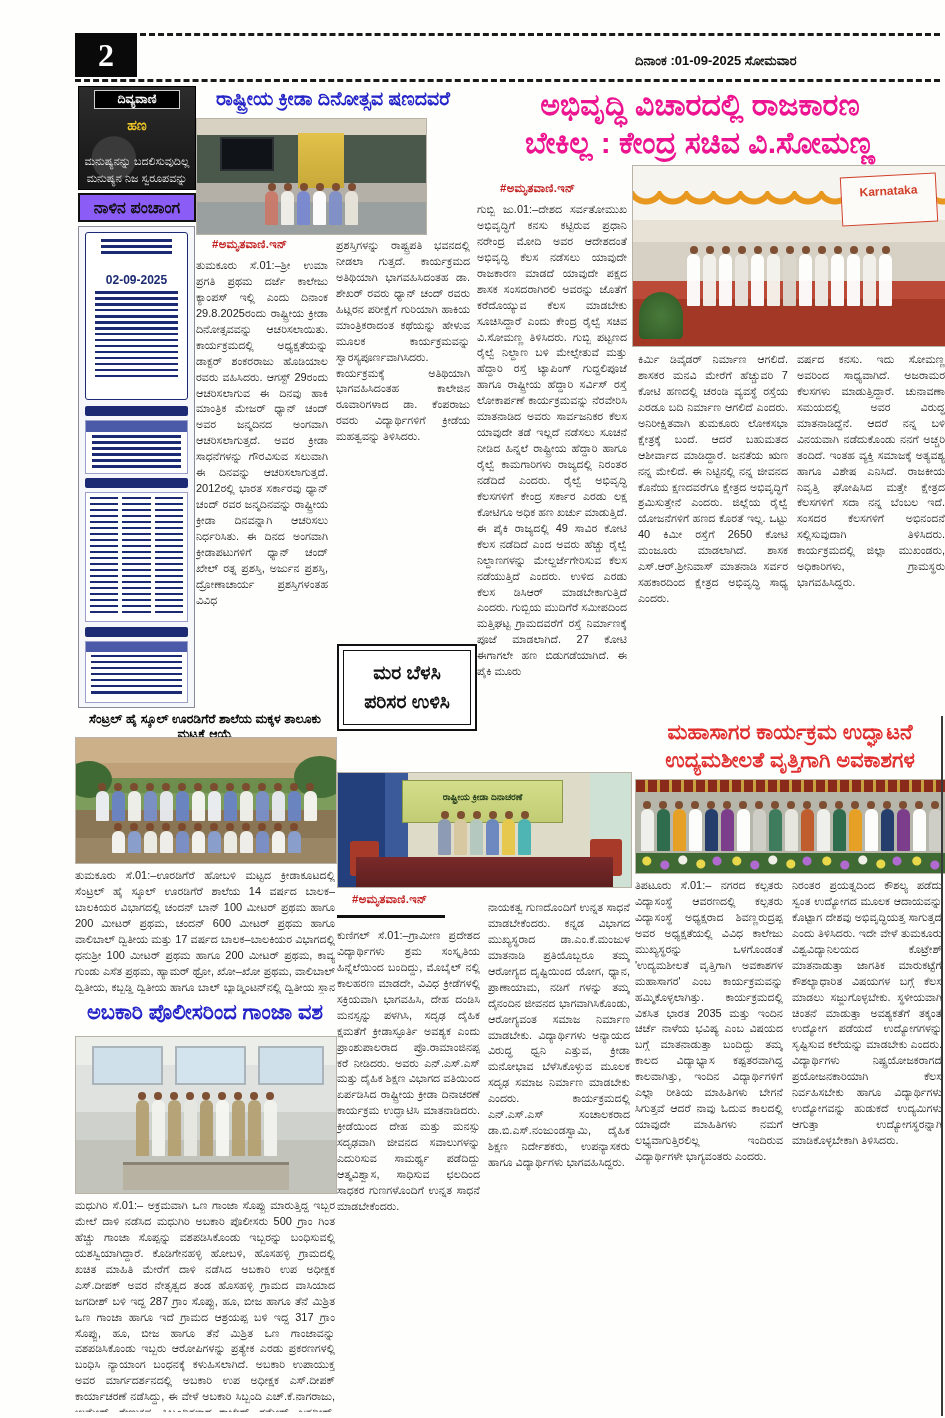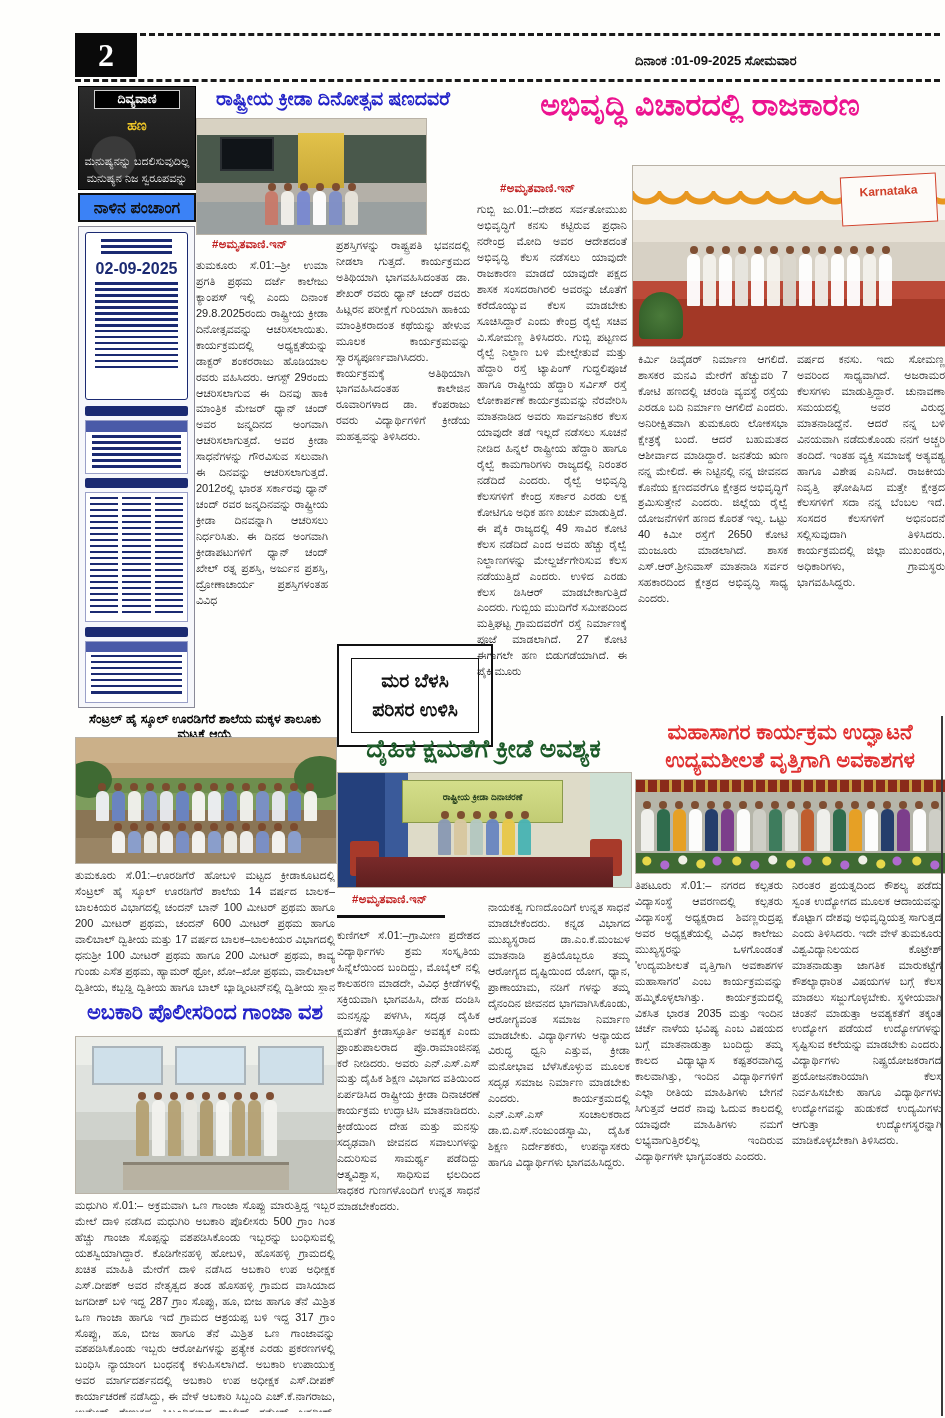--- a/index.html
+++ b/index.html
@@ -23,21 +23,21 @@
      background-size:27px 30px;background-repeat:repeat-x;}
   .flowerband{position:absolute;left:0;right:0;bottom:0;height:22%;
      background:
        radial-gradient(circle 4px at 12% 40%, #e8d84a 0 4px, transparent 5px),
        radial-gradient(circle 4px at 32% 60%, #b06ad0 0 4px, transparent 5px),
        radial-gradient(circle 4px at 52% 35%, #f0f0e8 0 4px, transparent 5px),
        radial-gradient(circle 4px at 72% 55%, #e8d84a 0 4px, transparent 5px),
        radial-gradient(circle 4px at 90% 40%, #b06ad0 0 4px, transparent 5px),
        #3f6a33;
      background-size:90px 100%;}
-  .doublebox{border:2.5px solid #111;padding:12px;}
+  .doublebox{border:2.5px solid #111;padding:4px;}
   .doublebox .inner{border:1.5px solid #111;padding:8px 4px;}
   .vline{position:absolute;width:2px;background:#3a3a3a;}
   
   .pline{background:repeating-linear-gradient(#1b2a72 0 2.5px, transparent 2.5px 6px);}
 </style>
 </head>
 <body>
 
 <div id="page">
 
@@ -54,26 +54,26 @@
          font-size:12.5px;font-weight:bold;text-align:center;padding:1px 0;">ದಿವ್ಯವಾಣಿ</div>
     <div class="ctr bold" style="margin-top:8px;color:#f2c928;font-size:14px;">ಹಣ</div>
     <div class="ctr" style="margin-top:19px;color:#f2f2f2;font-size:11px;line-height:1.55;text-align:center;">
       <div>ಮನುಷ್ಯನನ್ನು ಬದಲಿಸುವುದಿಲ್ಲ</div>
       <div>ಮನುಷ್ಯನ ನಿಜ ಸ್ವರೂಪವನ್ನು</div>
       <div>ಹೊರಗೆ ಹಾಕುತ್ತದೆ..</div>
     </div>
   </div>
 
   <div class="abs ctr bold" style="left:78px;top:193px;width:114px;height:25px;border:2.5px solid #111;
-       font-size:16px;line-height:25px;background:#3b82f6;color:#111;">ನಾಳಿನ ಪಂಚಾಂಗ</div>
+       font-size:16px;line-height:25px;background:#8b5cf6;color:#111;">ನಾಳಿನ ಪಂಚಾಂಗ</div>
 
   <div class="abs" style="left:78px;top:226px;width:115px;height:480px;background:#f6f7fb;border:1px solid #8a8a98;">
     <div style="margin:5px 6px 0;height:160px;background:#fff;border:1.5px solid #1b2a72;border-radius:3px;padding:6px 5px 0;">
       <div class="pline" style="height:16px;margin:0 10px;"></div>
-      <div class="ctr bold" style="color:#1b2a72;font-size:16px;margin:5px 0 4px;">02-09-2025</div>
+      <div class="ctr bold" style="color:#1b2a72;font-size:12px;margin:18px 0 4px;">02-09-2025</div>
       <div class="pline" style="height:88px;margin:0 4px;"></div>
     </div>
     <div style="margin:6px 6px 0;height:10px;background:#1b2a72;border-radius:2px;"></div>
     <div style="margin:4px 6px 0;height:52px;background:
          linear-gradient(#4a5aa8 0 11px, #fff 11px),#fff;border:1px solid #9aa0c8;">
       <div class="pline" style="height:34px;margin:14px 6px 0;"></div>
     </div>
     <div style="margin:4px 6px 0;height:10px;background:#1b2a72;border-radius:2px;"></div>
     <div style="margin:4px 6px 0;height:120px;background:#fff;border:1px solid #9aa0c8;display:flex;gap:4px;padding:4px;">
       <div class="pline" style="flex:1;"></div>
@@ -109,20 +109,21 @@
 
   <div class="abs doublebox" style="left:337px;top:644px;width:128px;background:#fff;">
     <div class="inner ctr bold" style="font-size:19px;line-height:1.5;color:#111;">
       <div>ಮರ ಬೆಳಸಿ</div>
       <div>ಪರಿಸರ ಉಳಿಸಿ</div>
     </div>
   </div>
 
   <div class="abs ctr bold" style="left:455px;top:86px;width:490px;font-size:30px;line-height:1.26;color:#ec1490;">
     <div>ಅಭಿವೃದ್ಧಿ ವಿಚಾರದಲ್ಲಿ ರಾಜಕಾರಣ</div>
+    <div>ಬೇಕಿಲ್ಲ : ಕೇಂದ್ರ ಸಚಿವ ವಿ.ಸೋಮಣ್ಣ</div>
   </div>
   <div class="abs tag" style="left:500px;top:182px;">#ಅಮೃತವಾಣಿ.ಇನ್</div>
 
   <div class="photo" style="left:632px;top:165px;width:313px;height:180px;
        background:linear-gradient(#f6f4ef 0 30%, #e7e1d6 30% 42%, #d7d1c5 42% 64%, #bb4a38 64% 74%, #a33826 74% 100%);">
     <div class="garland" style="top:14%;"></div>
     <div class="abs" style="right:3%;top:5%;width:30%;height:26%;background:#fdfbf8;border:1px solid #d0402a;
          color:#d0402a;font-weight:bold;font-size:12px;text-align:center;line-height:2.6;transform:rotate(-3deg);">Karnataka</div>
     <div class="people" style="bottom:22%;--ph:52px;">
         <i class="p" style="--c: #ffffff;"></i>
@@ -203,21 +204,20 @@
         <i class="p" style="--c: #f6f6f2;"></i>
         <i class="p" style="--c: #b5a274;"></i>
         <i class="p" style="--c: #b5a274;"></i>
         <i class="p" style="--c: #f2f2ee;"></i>
       </div>
     <div class="abs" style="left:18%;bottom:2%;width:64%;height:16%;background:#b8b2a2;border-top:3px solid #8a8374;"></div>
   </div>
 
   <div class="abs just" style="left:75px;top:1198px;width:260px;height:214px;">ಮಧುಗಿರಿ ಸೆ.01:– ಅಕ್ರಮವಾಗಿ ಒಣ ಗಾಂಜಾ ಸೊಪ್ಪು ಮಾರುತ್ತಿದ್ದ ಇಬ್ಬರ ಮೇಲೆ ದಾಳಿ ನಡೆಸಿದ ಮಧುಗಿರಿ ಅಬಕಾರಿ ಪೊಲೀಸರು 500 ಗ್ರಾಂ ಗಿಂತ ಹೆಚ್ಚು ಗಾಂಜಾ ಸೊಪ್ಪನ್ನು ವಶಪಡಿಸಿಕೊಂಡು ಇಬ್ಬರನ್ನು ಬಂಧಿಸುವಲ್ಲಿ ಯಶಸ್ವಿಯಾಗಿದ್ದಾರೆ. ಕೊಡಿಗೇನಹಳ್ಳಿ ಹೋಬಳಿ, ಹೊಸಹಳ್ಳಿ ಗ್ರಾಮದಲ್ಲಿ ಖಚಿತ ಮಾಹಿತಿ ಮೇರೆಗೆ ದಾಳಿ ನಡೆಸಿದ ಅಬಕಾರಿ ಉಪ ಅಧೀಕ್ಷಕ ಎಸ್.ದೀಪಕ್ ಅವರ ನೇತೃತ್ವದ ತಂಡ ಹೊಸಹಳ್ಳಿ ಗ್ರಾಮದ ವಾಸಿಯಾದ ಜಗದೀಶ್ ಬಳಿ ಇದ್ದ 287 ಗ್ರಾಂ ಸೊಪ್ಪು, ಹೂ, ಬೀಜ ಹಾಗೂ ತೆನೆ ಮಿಶ್ರಿತ ಒಣ ಗಾಂಜಾ ಹಾಗೂ ಇದೆ ಗ್ರಾಮದ ಆಶ್ರಯಪ್ಪ ಬಳಿ ಇದ್ದ 317 ಗ್ರಾಂ ಸೊಪ್ಪು, ಹೂ, ಬೀಜ ಹಾಗೂ ತೆನೆ ಮಿಶ್ರಿತ ಒಣ ಗಾಂಜಾವನ್ನು ವಶಪಡಿಸಿಕೊಂಡು ಇಬ್ಬರು ಆರೋಪಿಗಳನ್ನು ಪ್ರತ್ಯೇಕ ಎರಡು ಪ್ರಕರಣಗಳಲ್ಲಿ ಬಂಧಿಸಿ ನ್ಯಾಯಾಂಗ ಬಂಧನಕ್ಕೆ ಕಳುಹಿಸಲಾಗಿದೆ. ಅಬಕಾರಿ ಉಪಾಯುಕ್ತ ಅವರ ಮಾರ್ಗದರ್ಶನದಲ್ಲಿ ಅಬಕಾರಿ ಉಪ ಅಧೀಕ್ಷಕ ಎಸ್.ದೀಪಕ್ ಕಾರ್ಯಾಚರಣೆ ನಡೆಸಿದ್ದು, ಈ ವೇಳೆ ಅಬಕಾರಿ ಸಿಬ್ಬಂದಿ ಎಚ್.ಕೆ.ನಾಗರಾಜು, ಉಮೇಶ್, ರೇಣುಕಪ್ಪ, ಸಿಬ್ಬಂದಿಗಳಾದ ರಾಜೇಶ್, ರಮೇಶ್, ಜಗದೀಶ್, ಶರಣಪ್ಪ, ಶೌಚಪ್ಪ ಜೊತೆಗಿದ್ದರು.</div>
 
-  <div class="abs ctr bold" style="left:337px;top:734px;width:293px;font-size:25px;color:#1c5a28;">ದೈಹಿಕ ಕ್ಷಮತೆಗೆ ಕ್ರೀಡೆ ಅವಶ್ಯಕ</div>
 
   <div class="photo" style="left:337px;top:772px;width:293px;height:114px;
        background:linear-gradient(90deg,#24407c 0 16%, #3a5a9a 16% 24%, #dedbc8 24% 86%, #cfe0d4 86% 100%);">
     <div class="abs ctr" style="left:22%;top:6%;width:54%;height:36%;background:linear-gradient(#d4de8a,#c2cc74);
          border:1px solid #8a9a4a;color:#203a18;font-weight:bold;font-size:9px;line-height:3.6;overflow:hidden;">ರಾಷ್ಟ್ರೀಯ ಕ್ರೀಡಾ ದಿನಾಚರಣೆ</div>
     <div class="abs" style="left:4%;bottom:10%;width:10%;height:30%;background:#a83a2a;border-radius:3px;"></div>
     <div class="abs" style="right:3%;bottom:10%;width:11%;height:32%;background:#a83a2a;border-radius:3px;"></div>
     <div class="people" style="bottom:28%;--ph:36px;">
         <i class="p" style="--c: #8a9ab4;"></i>
         <i class="p" style="--c: #d8c8a0;"></i>

